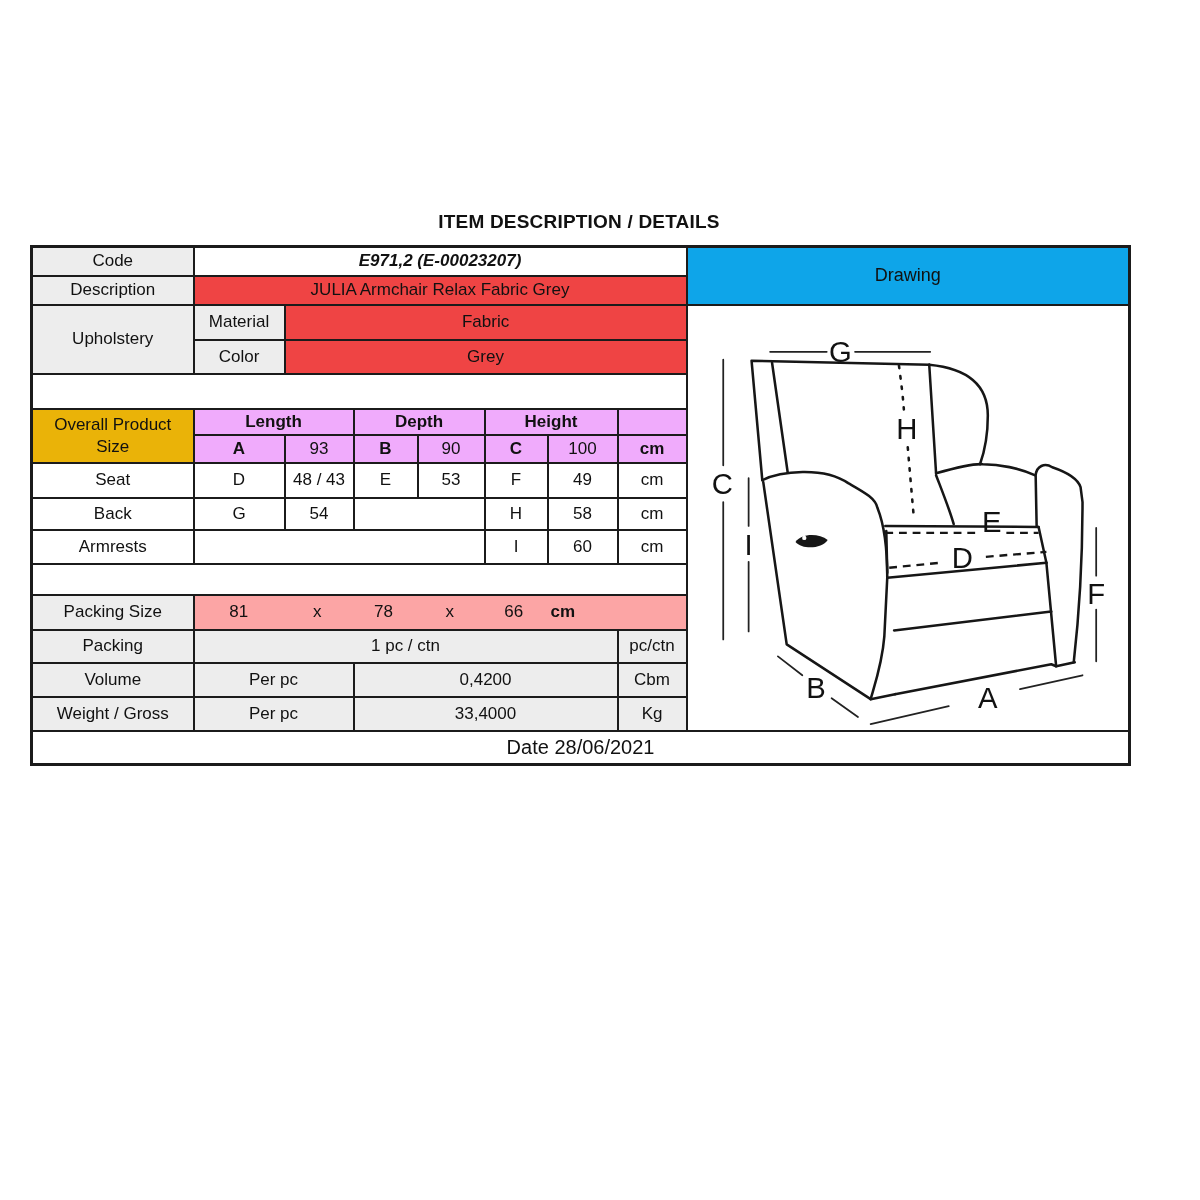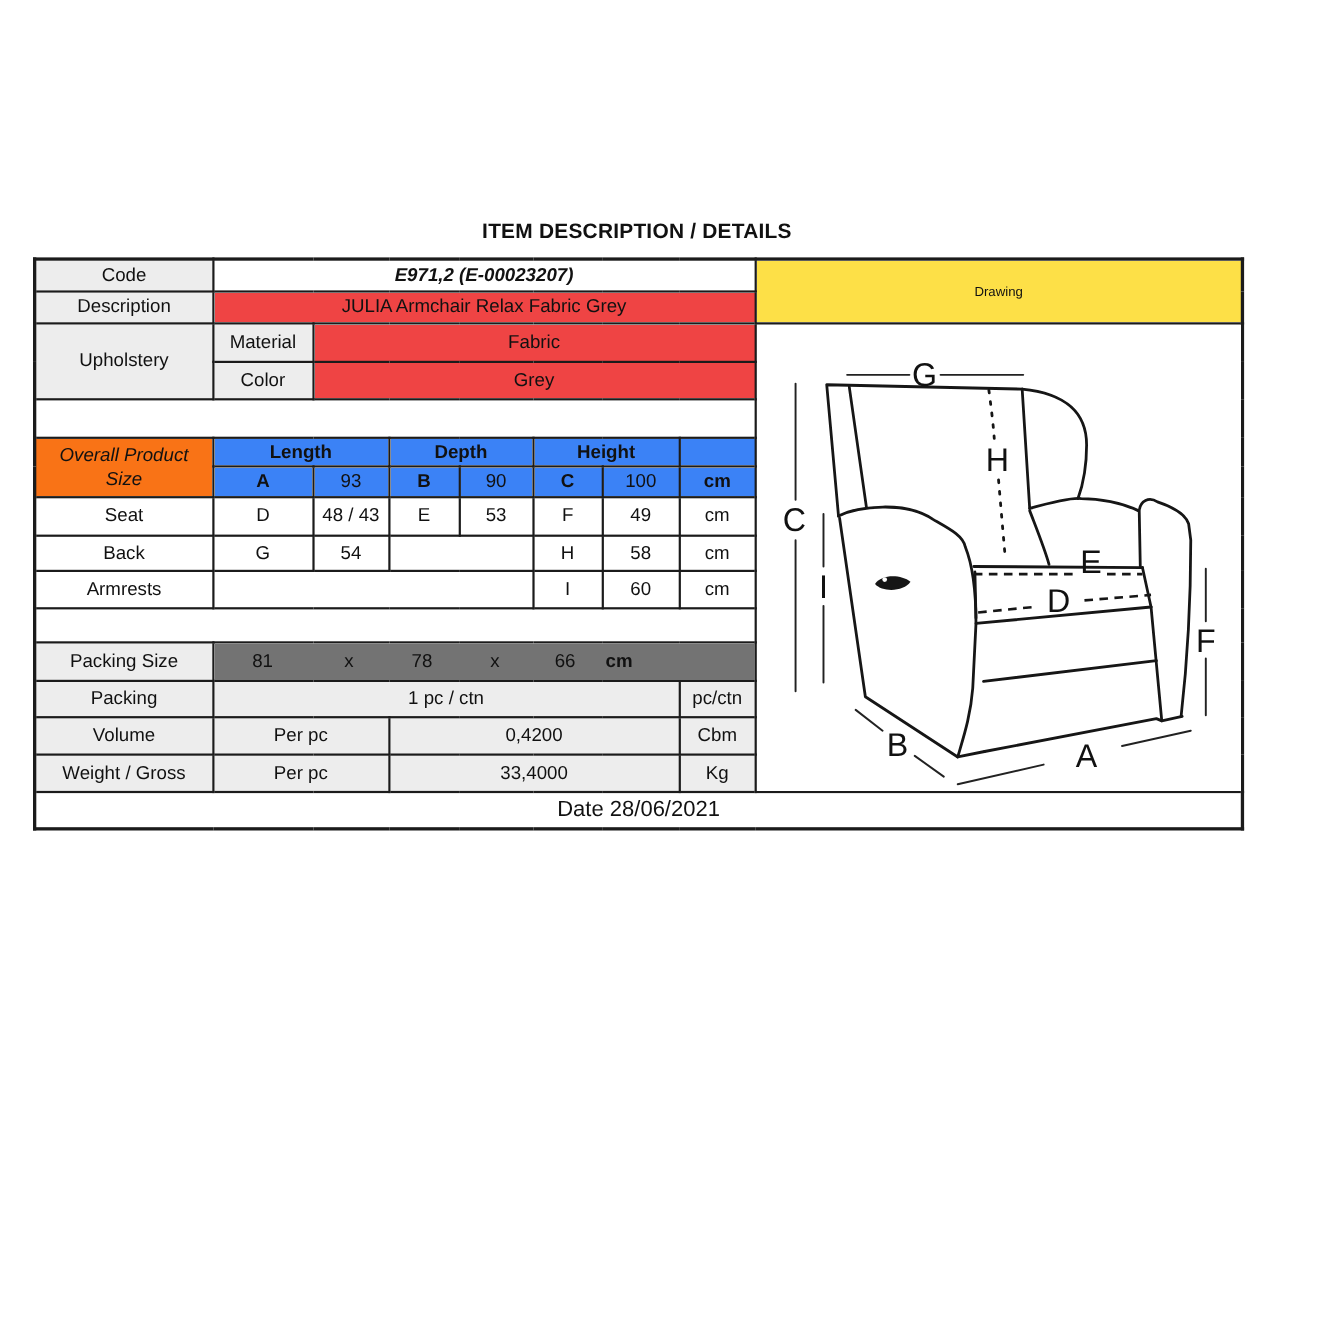--- a/index.html
+++ b/index.html
@@ -1,21 +1,21 @@
 <!DOCTYPE html>
 <html><head>
 <meta charset="utf-8">
 <style>
   html,body{margin:0;padding:0;}
   body{
     width:1200px;height:1200px;background:#ffffff;position:relative;
     font-family:"Liberation Sans", sans-serif;color:#111;
     -webkit-font-smoothing:antialiased;
   }
-  .sheet{position:absolute;left:0;top:0;width:1200px;height:982px;}
+  .sheet{position:absolute;left:0;top:11px;width:1200px;height:982px;}
   .doc-title{
     position:absolute;left:30px;top:200px;width:1098px;
     text-align:center;font-size:19px;font-weight:bold;letter-spacing:.2px;
   }
   table.spec{
     position:absolute;left:30px;top:234px;width:1098px;height:519px;
     border-collapse:collapse;table-layout:fixed;
     font-size:17px;
     border-radius:16px;
   }
@@ -24,28 +24,28 @@
     overflow:hidden;white-space:nowrap;font-weight:normal;text-align:center;
   }
   table.spec{border:3px solid #1b1b1b;}
   th.rowlabel{ text-align:left;font-weight:bold;background:#ededed;padding-left:8px;}
   th.rowlabel.white{background:#ffffff;margin-top:27px;}
   td.val{background:#ef4444;}
   td.val.white{background:#ffffff;font-style:italic;}
   td.keycell{font-weight:bold;}
   td.unitcell{font-weight:bold;text-align:left;padding-left:5px;}
   td.gray{background:#ededed;}
-  td.yellow{background:#3b82f6;}
+  td.yellow{background:#f0abfc;}
   td.yellow.hdr, td.yellow.keycell{font-weight:bold;}
-  th.yellowlabel{background:#f97316;font-weight:bold;text-align:center;line-height:1.25;font-style:italic;}
+  th.yellowlabel{background:#eab308;font-weight:bold;text-align:center;line-height:1.25;}
   td.emptyrow{background:#ffffff;}
-  td.drawhdr{background:#fde047;font-weight:bold;font-size:12px;}
+  td.drawhdr{background:#0ea5e9;font-weight:bold;font-size:18px;}
   td.drawcell{background:#ffffff;padding:0;position:relative;}
   td.datecell{background:#ffffff;font-weight:bold;font-size:20px;}
-  td.packsize{background:#737373;position:relative;}
+  td.packsize{background:#fca5a5;position:relative;}
   .ps-item{position:absolute;top:50%;transform:translate(-50%,-50%);}
   .ps-unit{font-weight:bold;}
   svg.chair-svg{display:block;width:100%;height:100%;}
   .chair{stroke:#161616;stroke-width:2.6;fill:none;stroke-linecap:round;stroke-linejoin:round;}
   .dim{stroke:#222;stroke-width:1.8;fill:none;stroke-linecap:round;}
   .dash-dot{stroke:#161616;stroke-width:2.6;fill:none;stroke-dasharray:2.5 8;stroke-linecap:round;}
   .dash-long{stroke:#161616;stroke-width:2.4;fill:none;stroke-dasharray:8 6;stroke-linecap:butt;}
   .dim-label{font-family:"Liberation Sans",sans-serif;font-size:30px;fill:#111;}
 </style>
 </head>

